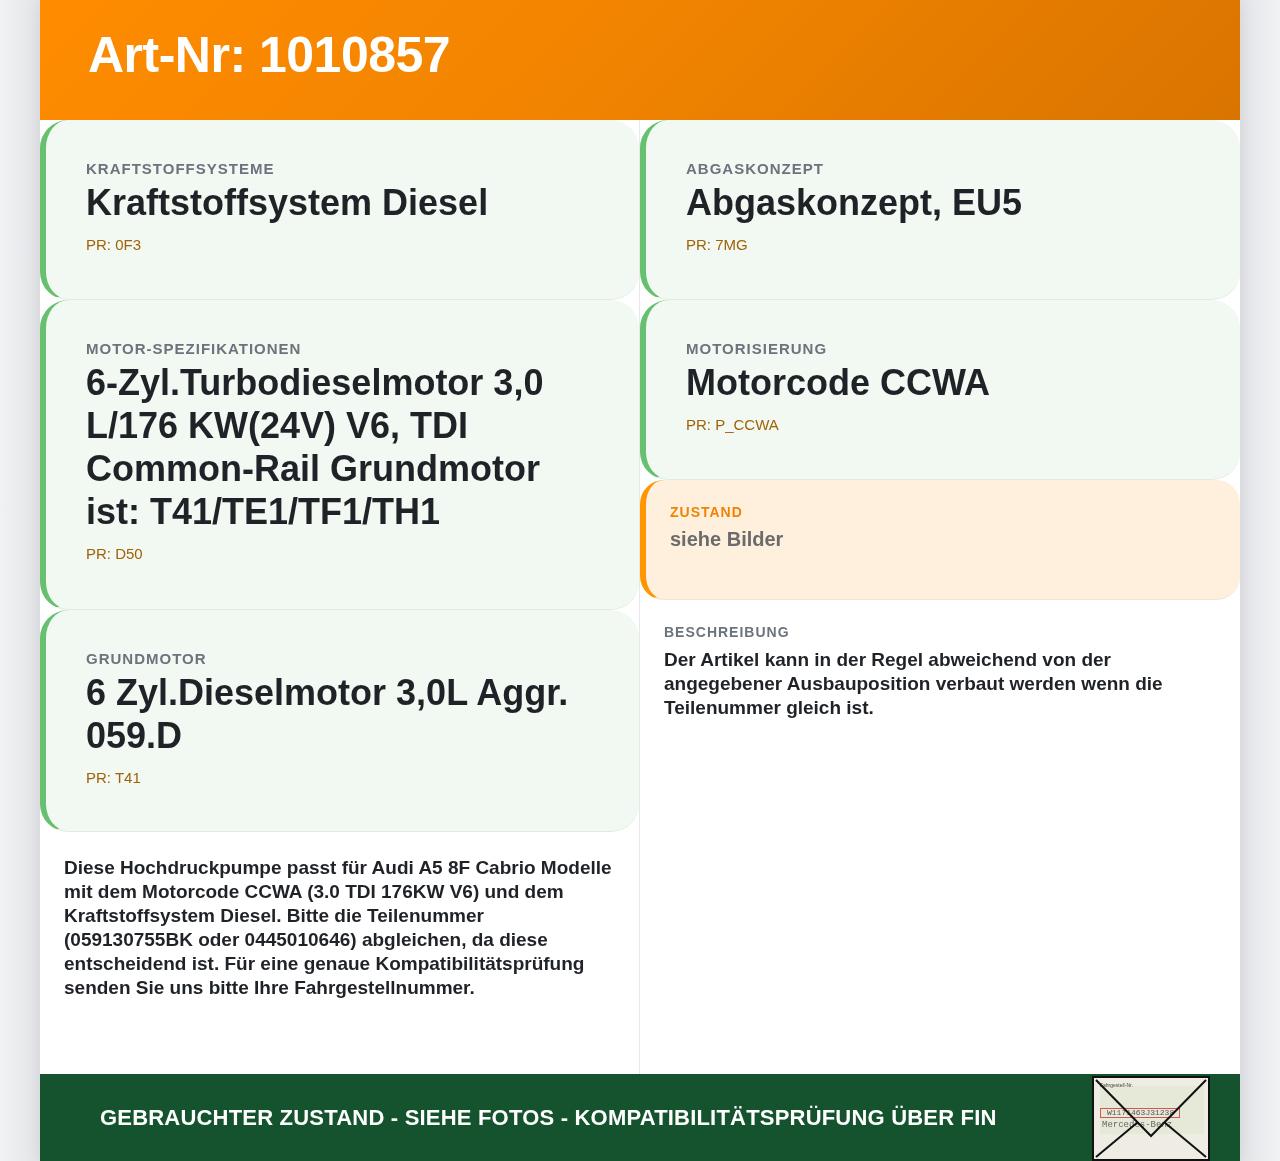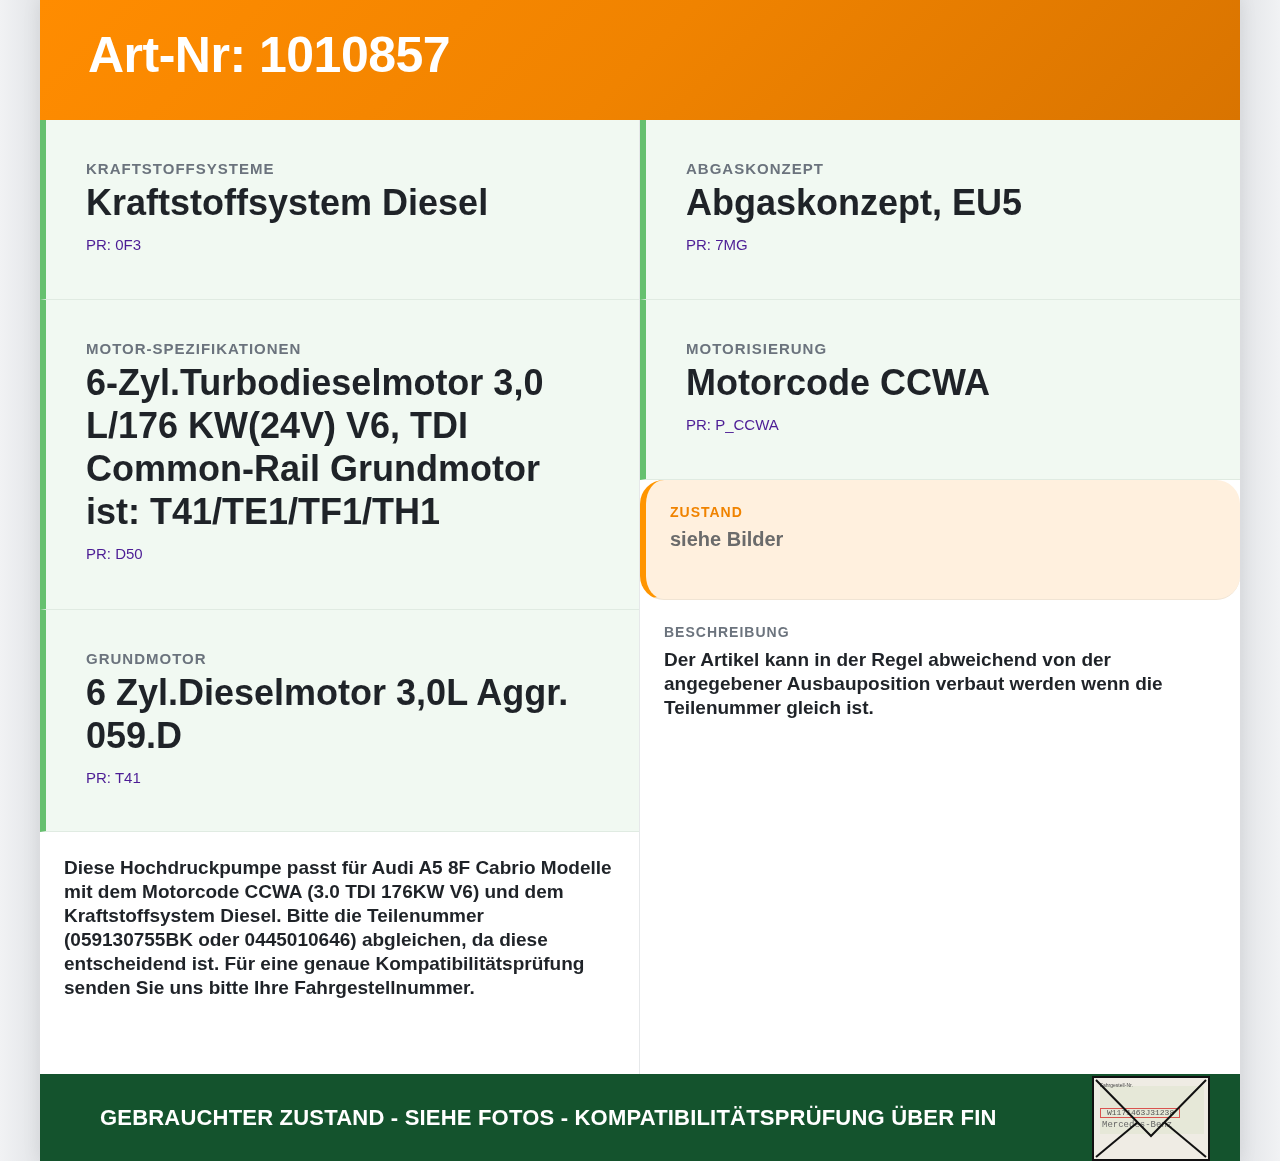--- a/index.html
+++ b/index.html
@@ -24,30 +24,31 @@
       margin-top: -10px;
     }
     .grid { display: flex; }
     .col { width: 600px; display: flex; flex-direction: column; }
     .col.left { border-right: 1px solid #e6e8ea; }
     .spec {
       background: #f1f9f2;
       border-left: 6px solid #66c06f;
       border-bottom: 1px solid #e0ebe2;
       padding: 40px 40px 40px 40px;
+      border-radius: 28px;
     }
     .spec .label {
       font-size: 15px; font-weight: 700; color: #6b737d; letter-spacing: 1px;
       text-transform: uppercase; margin-bottom: 4px;
     }
     .spec .value {
       font-size: 36px; font-weight: 700; color: #1f2328; line-height: 43px;
     }
     .spec .pr {
-      font-size: 15px; color: #4c1d95; margin-top: 12px;
+      font-size: 15px; color: #a16207; margin-top: 12px;
     }
     .s1 { height: 180px; }
     .s2 { height: 310px; }
     .s3 { height: 222px; }
     .s4 { height: 180px; }
     .s5 { height: 180px; }
     .zustand {
       background: #fff0de;
       border-left: 6px solid #ff9500;
       border-bottom: 1px solid #f0e4d4;

